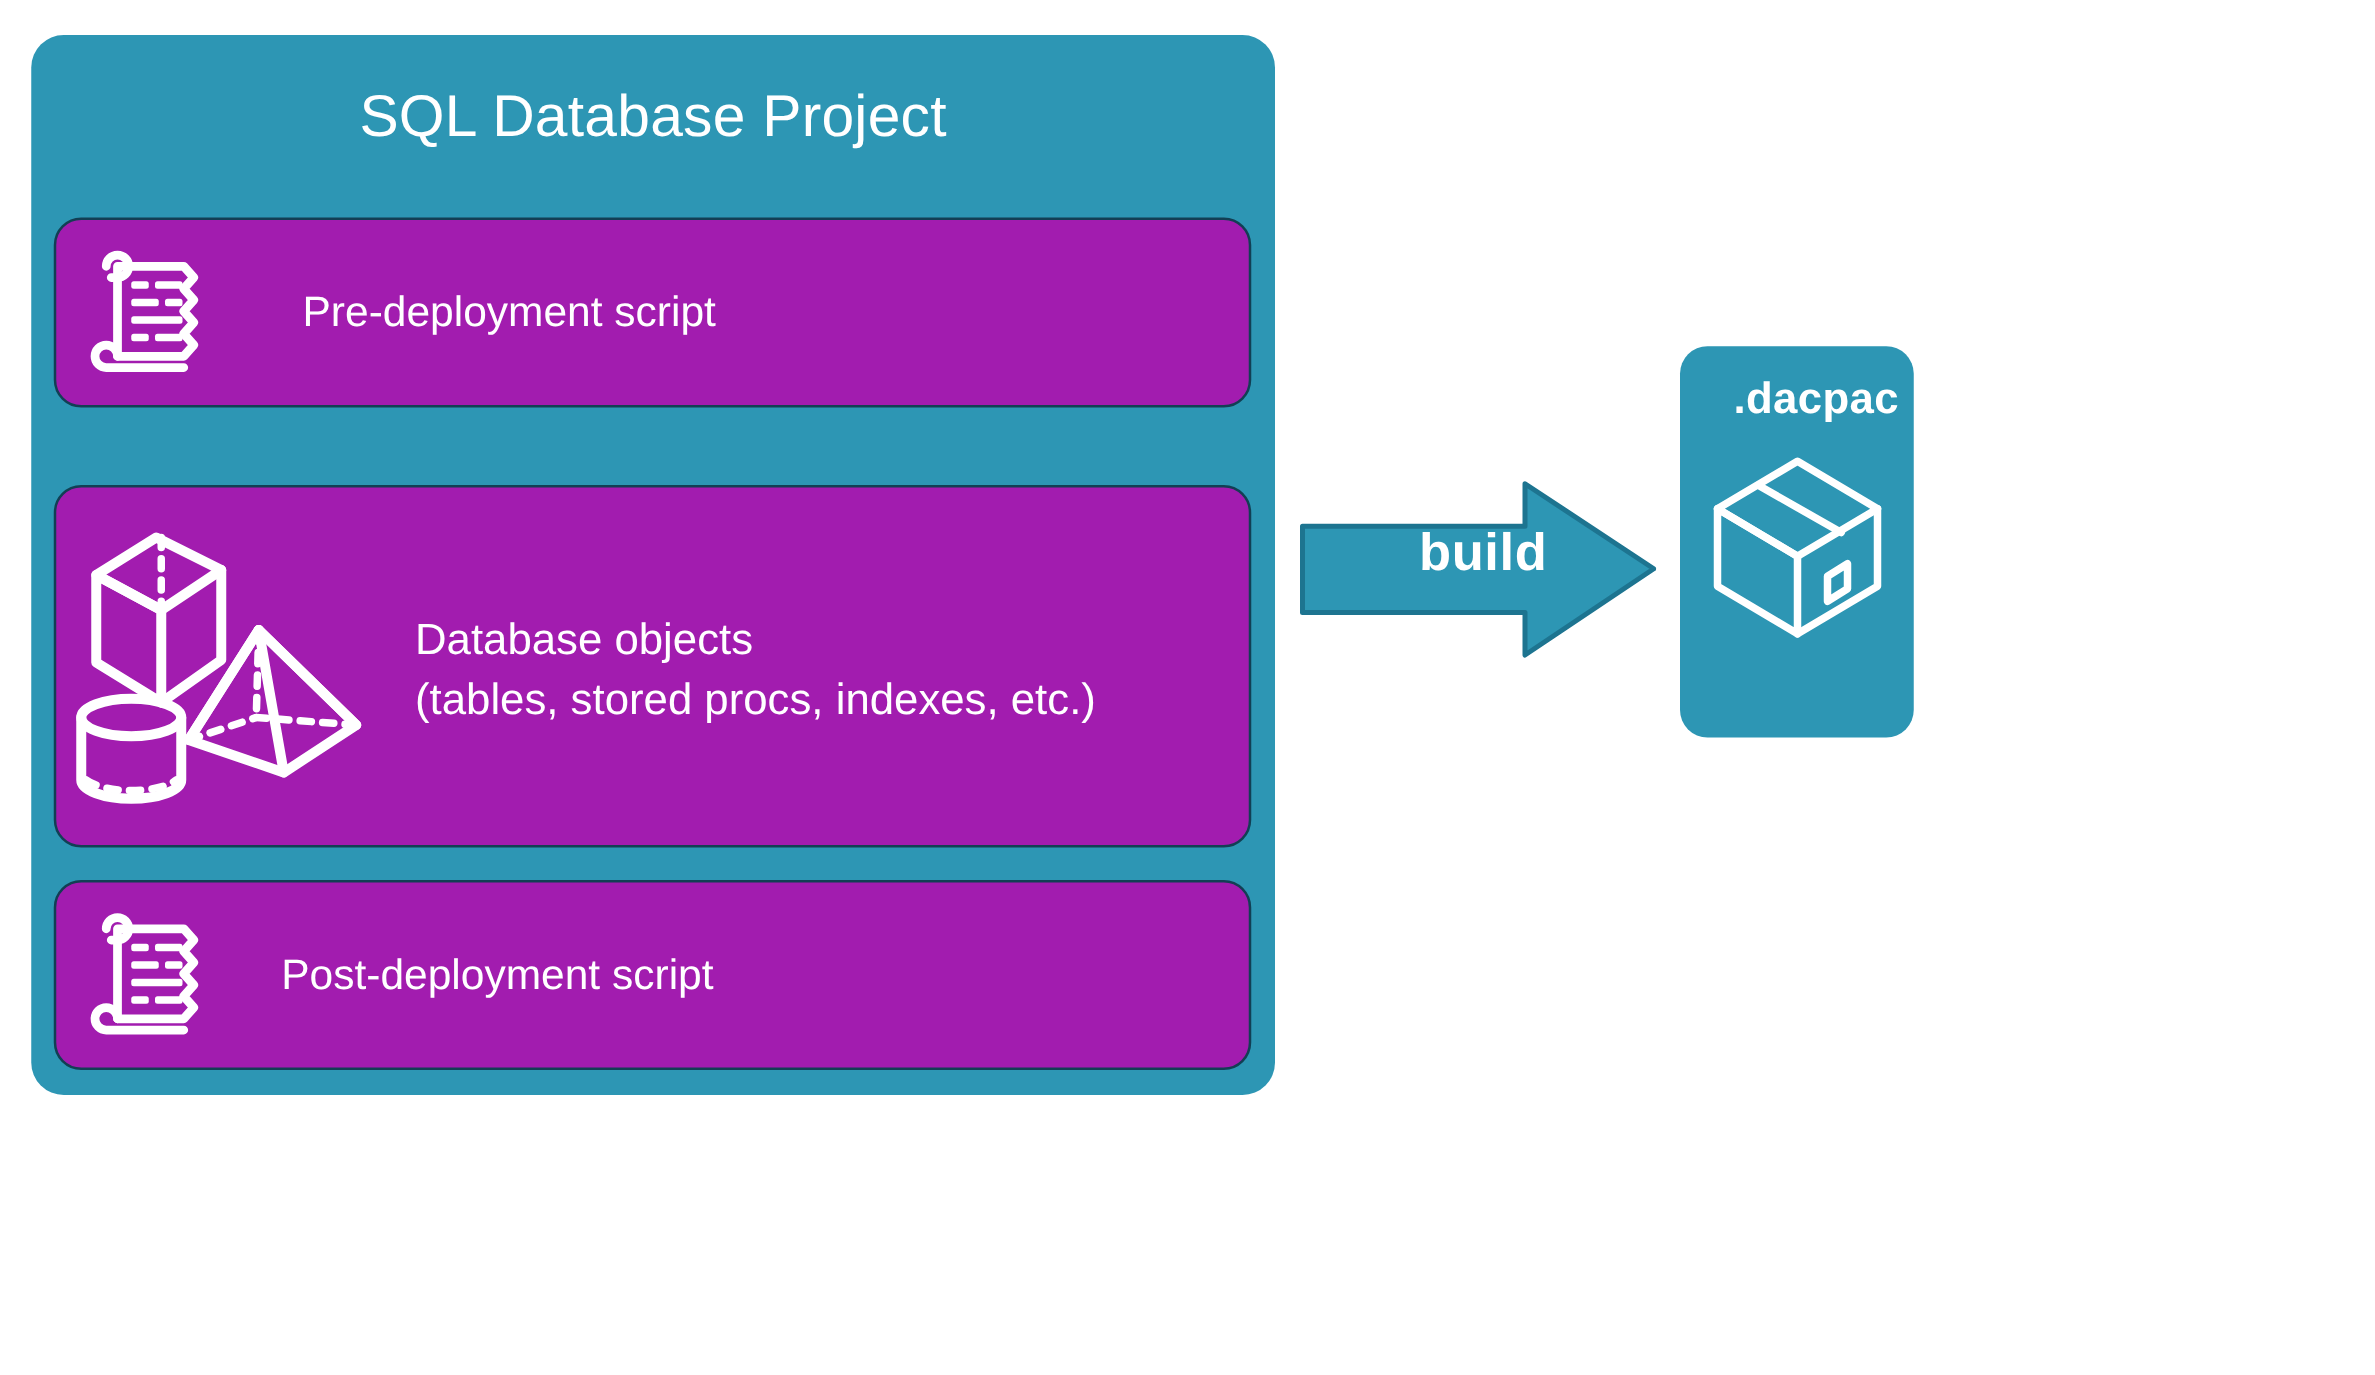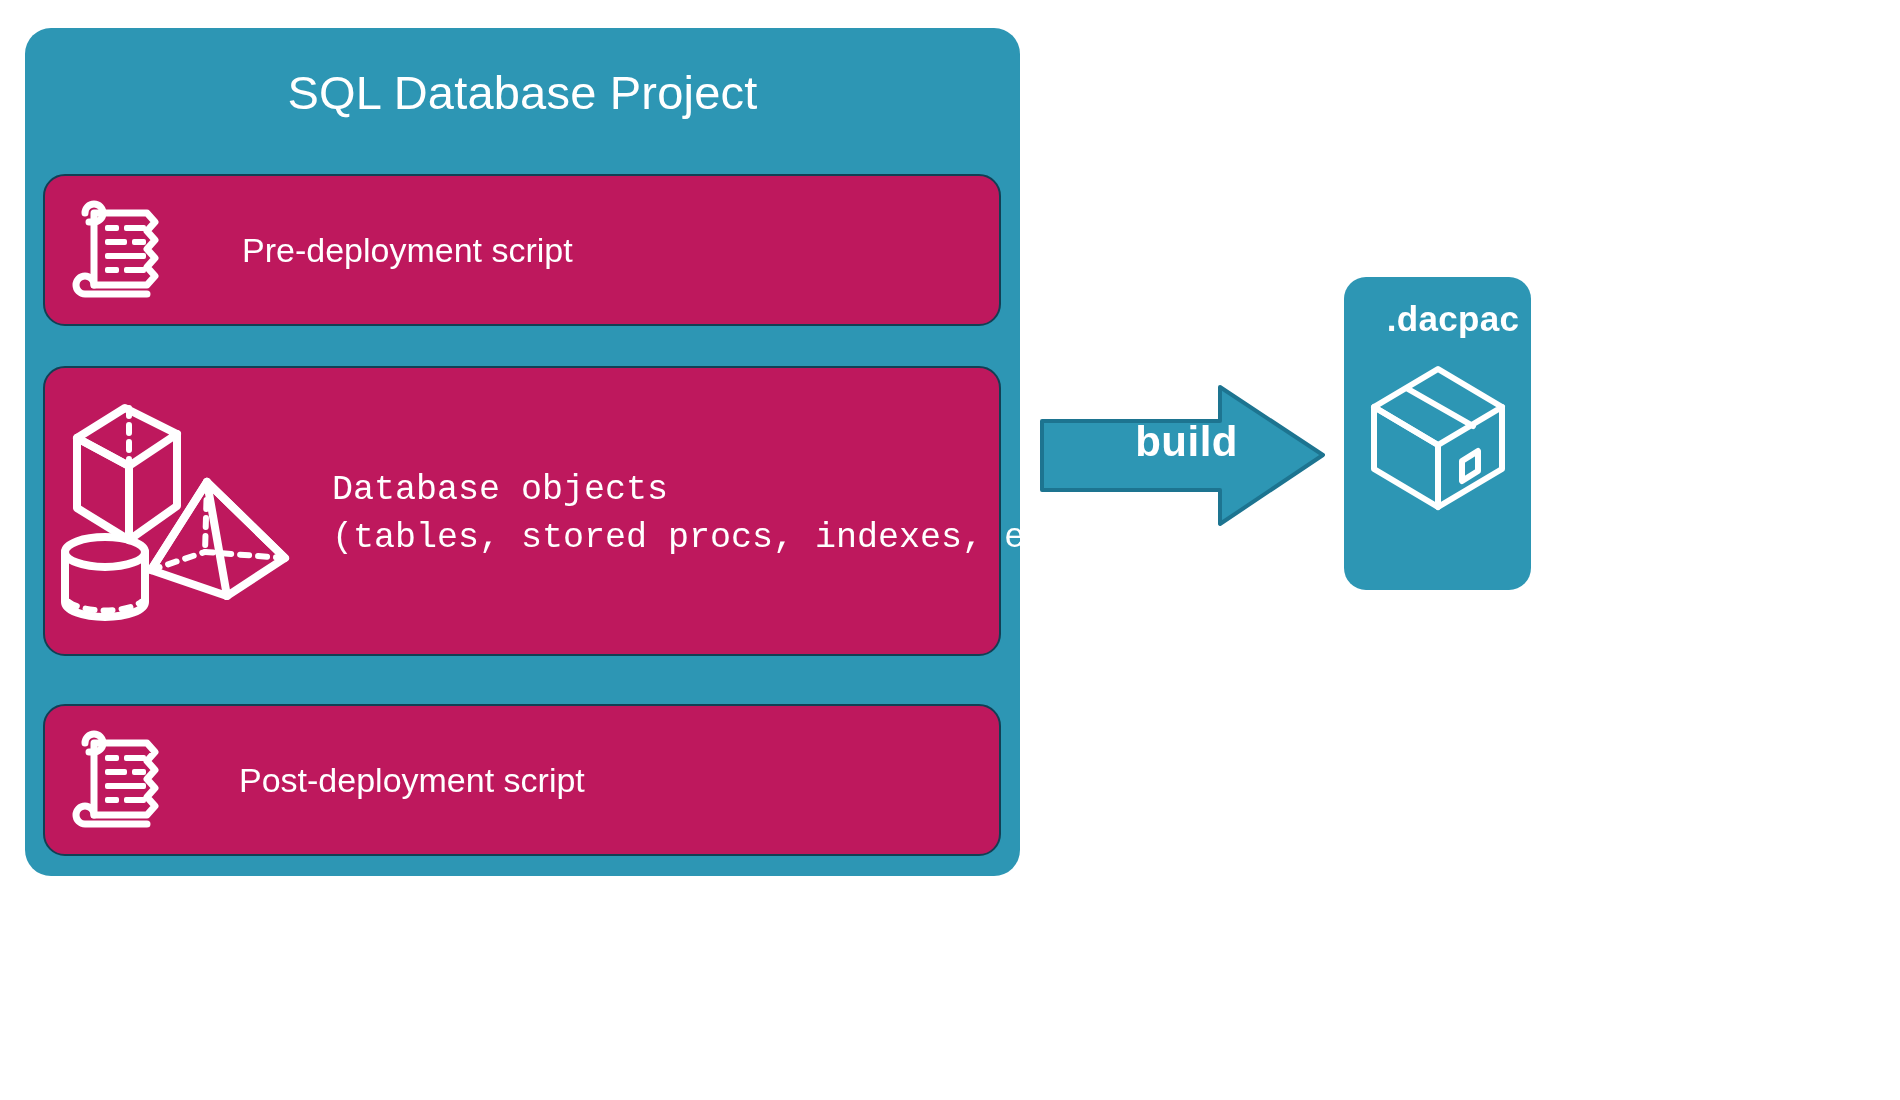--- a/index.html
+++ b/index.html
@@ -30,38 +30,38 @@
     line-height:1.05;
     letter-spacing:0.2px;
     white-space:nowrap;
   }
 
   
   .card{
     position:absolute;
     left:18px;
     width:958px;
-    background:#be185d;
+    background:#a21caf;
     border:2px solid #123f54;
     border-radius:22px;
     box-sizing:border-box;
   }
   .card-1{top:146px;height:152px;}
-  .card-2{top:338px;height:290px;font-family:Liberation Mono, monospace;}
+  .card-2{top:360px;height:290px;}
   .card-3{top:676px;height:152px;}
 
   .card-label{
     position:absolute;
     color:#ffffff;
     font-size:34px;
     line-height:1.38;
     white-space:pre;
   }
   .card-1 .card-label{left:197px;top:51px;}
-  .card-3 .card-label{left:194px;top:51px;}
+  .card-3 .card-label{left:180px;top:51px;}
   .card-2 .card-label{left:287px;top:98px;font-size:35px;}
 
   .icon{position:absolute;}
   .card-1 .icon{left:14px;top:16px;width:130px;height:120px;}
   .card-3 .icon{left:14px;top:16px;width:130px;height:120px;}
   .shapes-icon{left:10px;top:22px;width:240px;height:245px;}
 
   
   .build-arrow{
     position:absolute;

